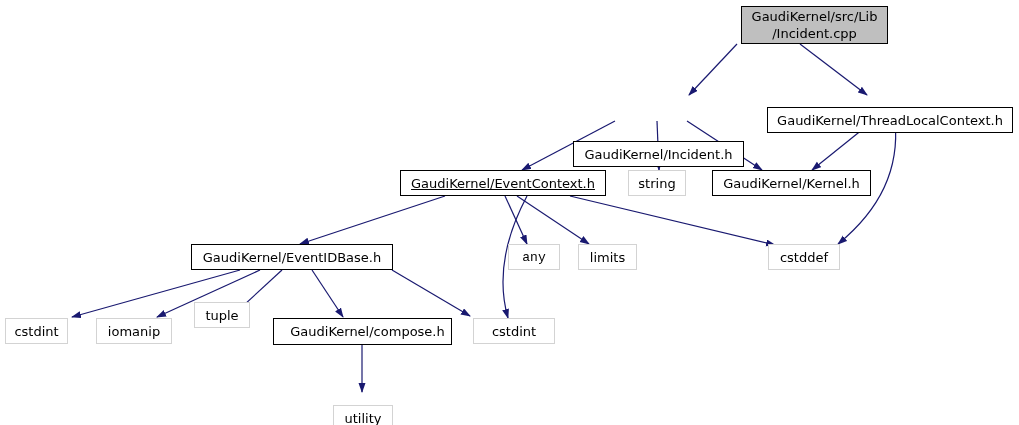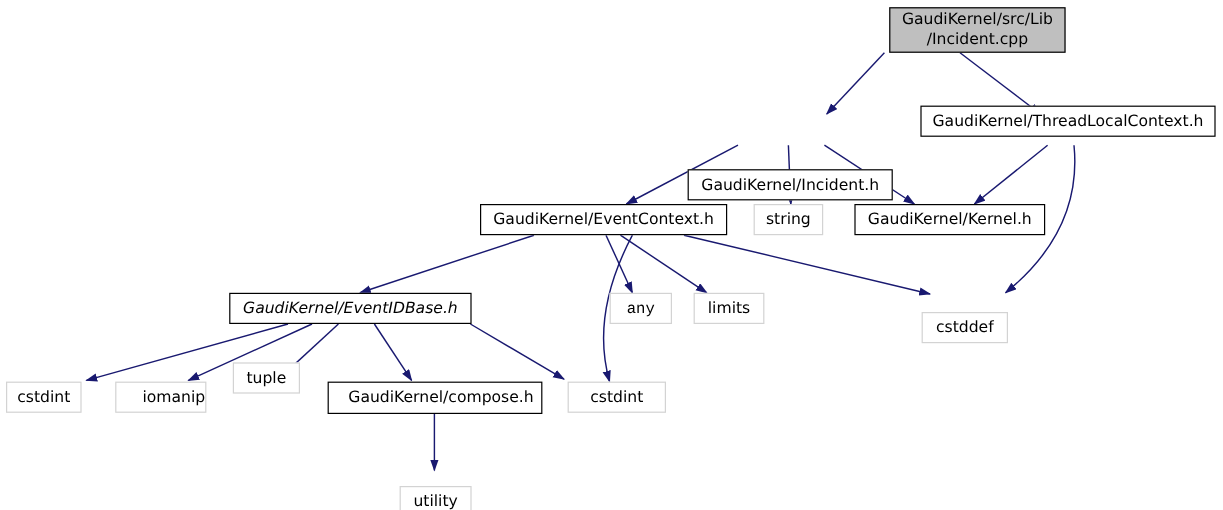--- a/index.html
+++ b/index.html
@@ -80,27 +80,27 @@
       <path d="M260,270 L157,317" class="edge" marker-end="url(#arrow)"></path>
       <path d="M282,270 L231,317" class="edge" marker-end="url(#arrow)"></path>
       <path d="M312,270 L343,317" class="edge" marker-end="url(#arrow)"></path>
       <path d="M392,270 L470,316" class="edge" marker-end="url(#arrow)"></path>
       <path d="M362,345 L362,392" class="edge" marker-end="url(#arrow)"></path>
     </svg>
 
 <div class="node root" style="left: 702px; top: 6px; width: 147px; height: 38px; margin-left: 39px;"><span>GaudiKernel/src/Lib
 /Incident.cpp</span></div>
     <div class="node internal" style="left: 573px; top: 95px; width: 171px; height: 26px; margin-top: 46px;"><span>GaudiKernel/Incident.h</span></div>
-    <div class="node internal" style="left: 767px; top: 88px; width: 246px; height: 26px;"><span>GaudiKernel/ThreadLocalContext.h</span></div>
-    <div class="node internal" style="left: 400px; top: 170px; width: 206px; height: 26px;"><span>GaudiKernel/EventContext.h</span></div>
+    <div class="node internal" style="left: 767px; top: 107px; width: 246px; height: 26px;"><span>GaudiKernel/ThreadLocalContext.h</span></div>
+    <div class="node internal" style="left: 400px; top: 170px; width: 206px; height: 26px; text-decoration: underline;"><span>GaudiKernel/EventContext.h</span></div>
     <div class="node system" style="left: 628px; top: 170px; width: 58px; height: 26px;"><span>string</span></div>
     <div class="node internal" style="left: 712px; top: 170px; width: 159px; height: 26px;"><span>GaudiKernel/Kernel.h</span></div>
-    <div class="node internal" style="left: 191px; top: 244px; width: 202px; height: 26px; font-style: italic;"><span>GaudiKernel/EventIDBase.h</span></div>
+    <div class="node internal" style="left: 191px; top: 244px; width: 202px; height: 26px;"><span>GaudiKernel/EventIDBase.h</span></div>
     <div class="node system" style="left: 508px; top: 244px; width: 52px; height: 26px; font-family: Liberation Mono, monospace;"><span>any</span></div>
     <div class="node system" style="left: 578px; top: 244px; width: 59px; height: 26px;"><span>limits</span></div>
-    <div class="node system" style="left: 768px; top: 244px; width: 72px; height: 26px; margin-top: 16px;"><span>cstddef</span></div>
+    <div class="node system" style="left: 768px; top: 244px; width: 72px; height: 26px;"><span>cstddef</span></div>
     <div class="node system" style="left: 5px; top: 318px; width: 63px; height: 26px;"><span>cstdint</span></div>
-    <div class="node system" style="left: 96px; top: 318px; width: 76px; height: 26px; justify-content: flex-end;"><span>iomanip</span></div>
+    <div class="node system" style="left: 96px; top: 318px; width: 76px; height: 26px;"><span>iomanip</span></div>
     <div class="node system" style="left: 194px; top: 302px; width: 56px; height: 26px;"><span>tuple</span></div>
     <div class="node internal" style="left: 273px; top: 318px; width: 179px; height: 27px; padding-left: 10px;"><span>GaudiKernel/compose.h</span></div>
     <div class="node system" style="left: 473px; top: 318px; width: 82px; height: 26px;"><span>cstdint</span></div>
     <div class="node system" style="left: 333px; top: 405px; width: 60px; height: 26px;"><span>utility</span></div>
   </div>
 
 </body></html>

